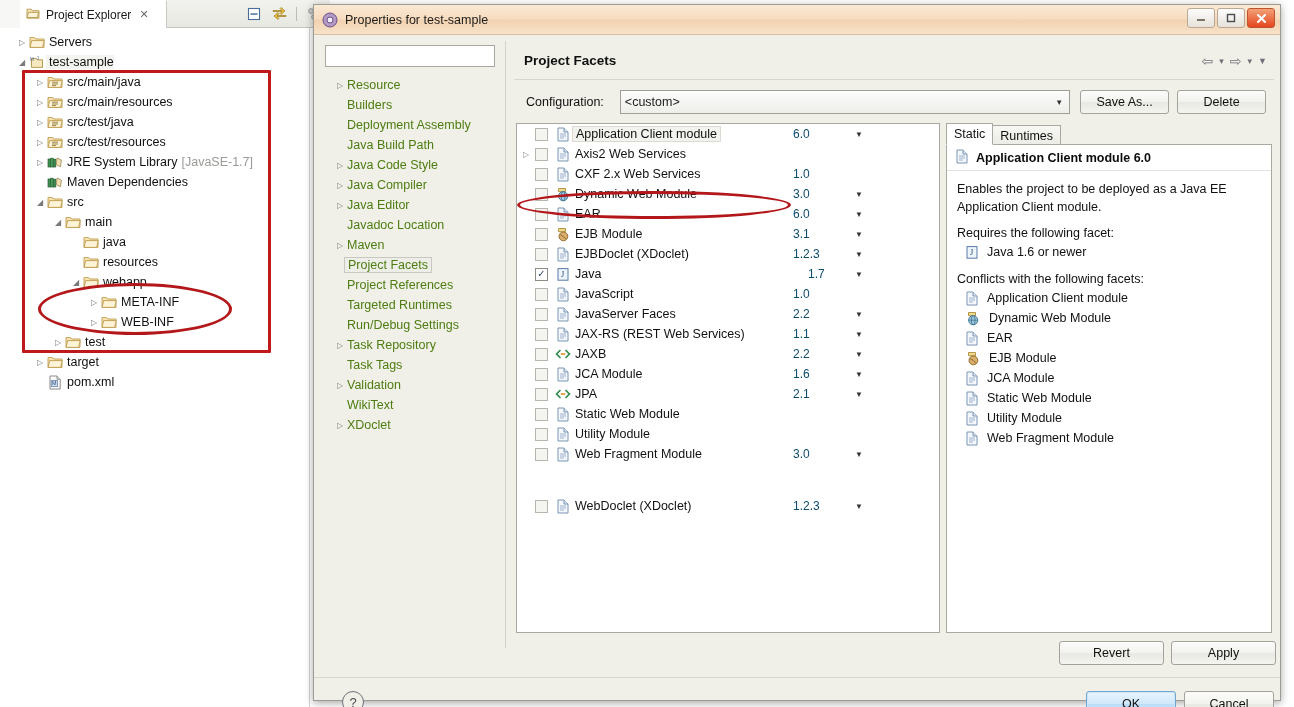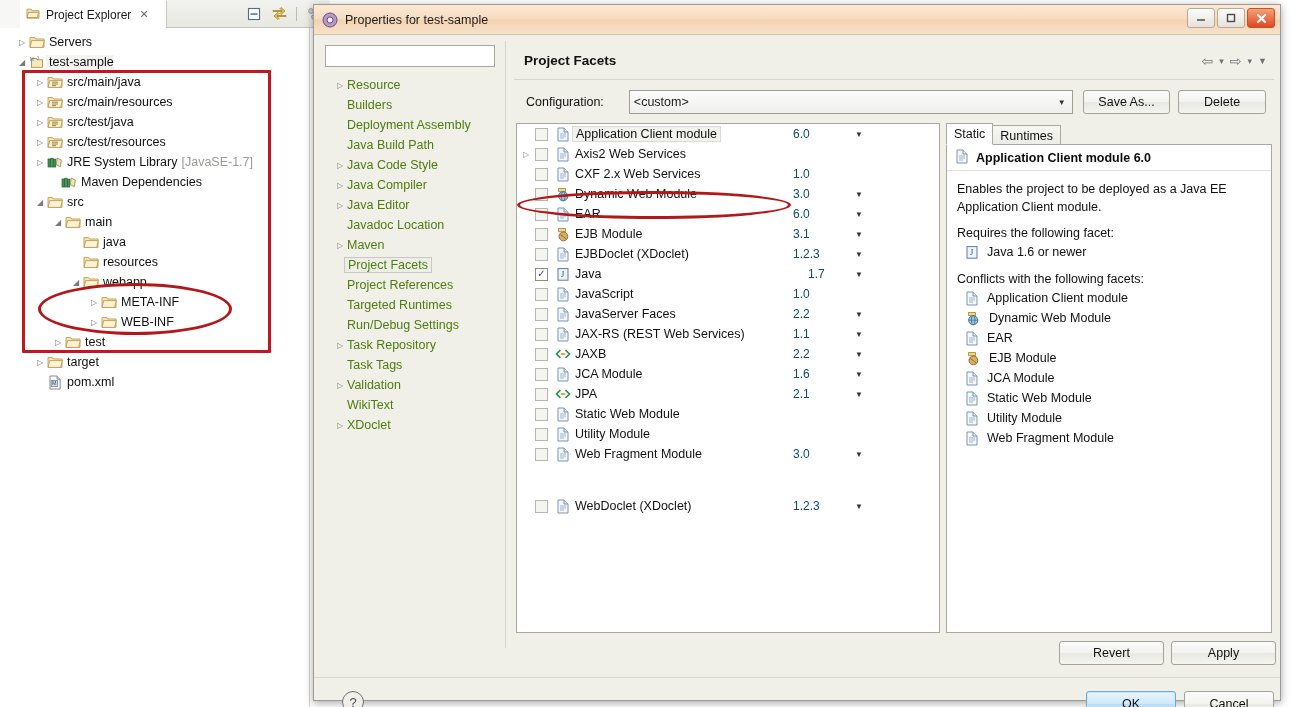--- a/index.html
+++ b/index.html
@@ -106,21 +106,21 @@
   .nav-item .ntxt { font-size:12.5px; color:#4d7c0f;text-align:center; }
   .nav-item.sel .ntxt { background:#eeeee8; border:1px solid #c8c8c0; padding:0 3px; margin-left:-3px; }
 
   
   .page { position:absolute; left:200px; top:6px; width:760px; height:607px; }
   .page-title { position:absolute; left:10px; top:12px; font-size:13.5px; font-weight:bold; color:#101010; }
   .page-navicons { position:absolute; right:6px; top:12px; display:flex; align-items:center; gap:4px; }
   .page-rule { position:absolute; left:0; top:38px; width:760px; height:1px; background:#d7d7cf; }
 
   .cfg-row { position:absolute; left:12px; top:48px; width:740px; height:26px; display:flex; align-items:center; }
-  .cfg-label { font-size:12.5px; color:#111; margin-right:25px; }
+  .cfg-label { font-size:12.5px; color:#111; margin-right:16px; }
   .cfg-combo {
     width:486px; height:24px; background:linear-gradient(to bottom,#fcfcfc,#eeeeea);
     border:1px solid #9e9e96; display:flex; align-items:center; padding:0 4px;
     position:relative;
   }
   .cfg-combo .cv { font-size:12.5px; color:#222; }
   .cfg-combo .carr { position:absolute; right:6px; font-size:8px; color:#333; }
   .btn {
     height:24px; border:1px solid #a3a39b; border-radius:3px;
     background:linear-gradient(to bottom,#fcfcfb 0%, #f2f2ee 48%, #e9e9e3 52%, #f4f4f0 100%);
@@ -310,21 +310,21 @@
               <svg width="16" height="14" viewBox="0 0 16 14">
                 <rect x="1" y="4" width="2.4" height="8" fill="#3f8f52" stroke="#255c33" stroke-width="0.7"></rect>
                 <rect x="3.7" y="3.2" width="2.4" height="8.8" fill="#4aa25e" stroke="#255c33" stroke-width="0.7"></rect>
                 <rect x="6.4" y="4.2" width="2.4" height="7.8" fill="#3f8f52" stroke="#255c33" stroke-width="0.7"></rect>
                 <path d="M10 3l4.4 2.1-1 6.6L9.4 9.8z" fill="#f2e2b8" stroke="#9a8348" stroke-width="0.8"></path>
               </svg>
             </span>
             <span class="lbl">JRE System Library</span>
             <span class="lbl dim">[JavaSE-1.7]</span>
           </div>
-          <div class="tr" style="padding-left: 48px;">
+          <div class="tr" style="padding-left: 34px;">
             <span class="arrow"></span>
             <span class="ico" style="display: inline-flex;">
               <svg width="16" height="14" viewBox="0 0 16 14">
                 <rect x="1" y="4" width="2.4" height="8" fill="#3f8f52" stroke="#255c33" stroke-width="0.7"></rect>
                 <rect x="3.7" y="3.2" width="2.4" height="8.8" fill="#4aa25e" stroke="#255c33" stroke-width="0.7"></rect>
                 <rect x="6.4" y="4.2" width="2.4" height="7.8" fill="#3f8f52" stroke="#255c33" stroke-width="0.7"></rect>
                 <path d="M10 3l4.4 2.1-1 6.6L9.4 9.8z" fill="#f2e2b8" stroke="#9a8348" stroke-width="0.8"></path>
               </svg>
             </span>
             <span class="lbl">Maven Dependencies</span>

